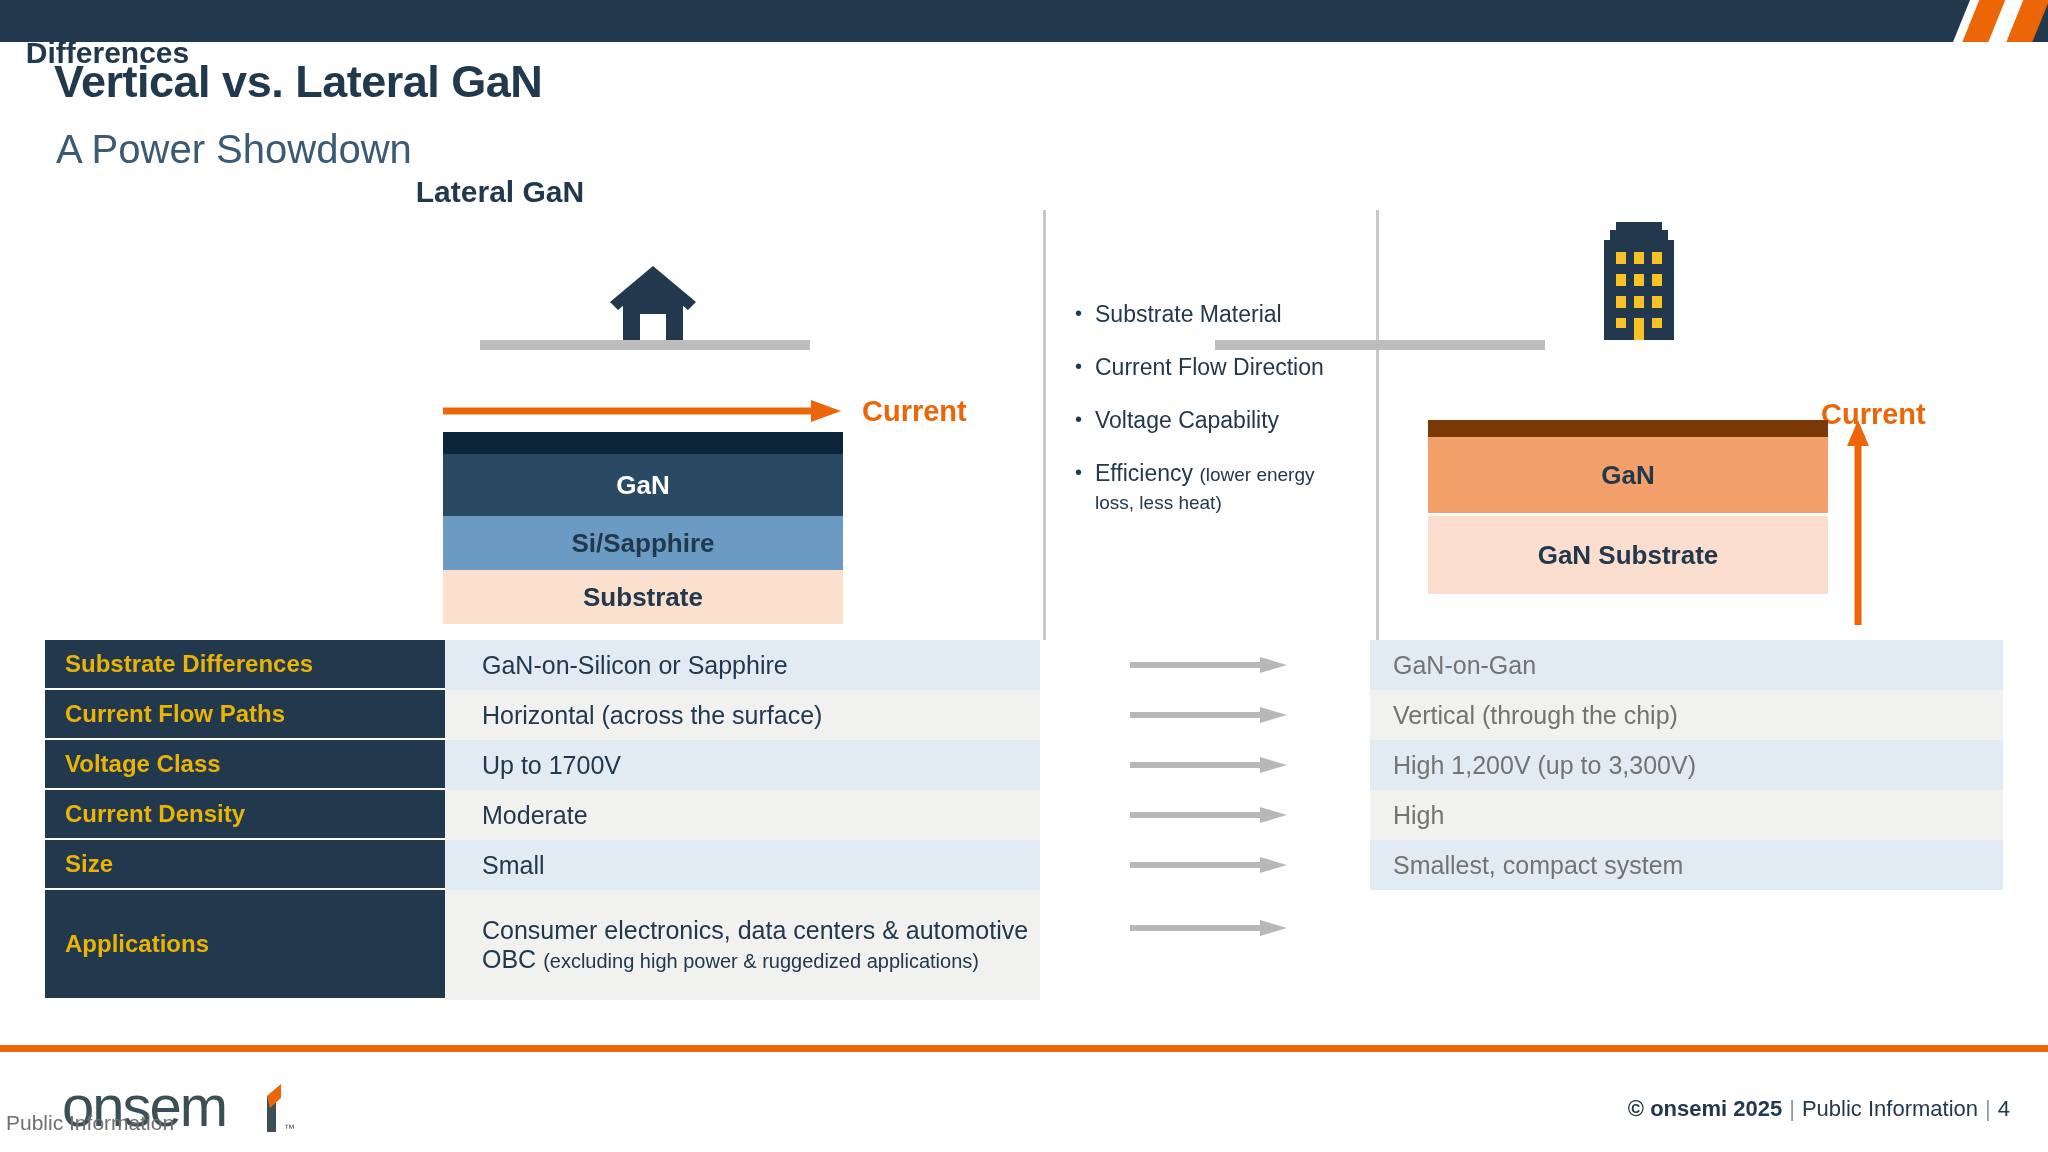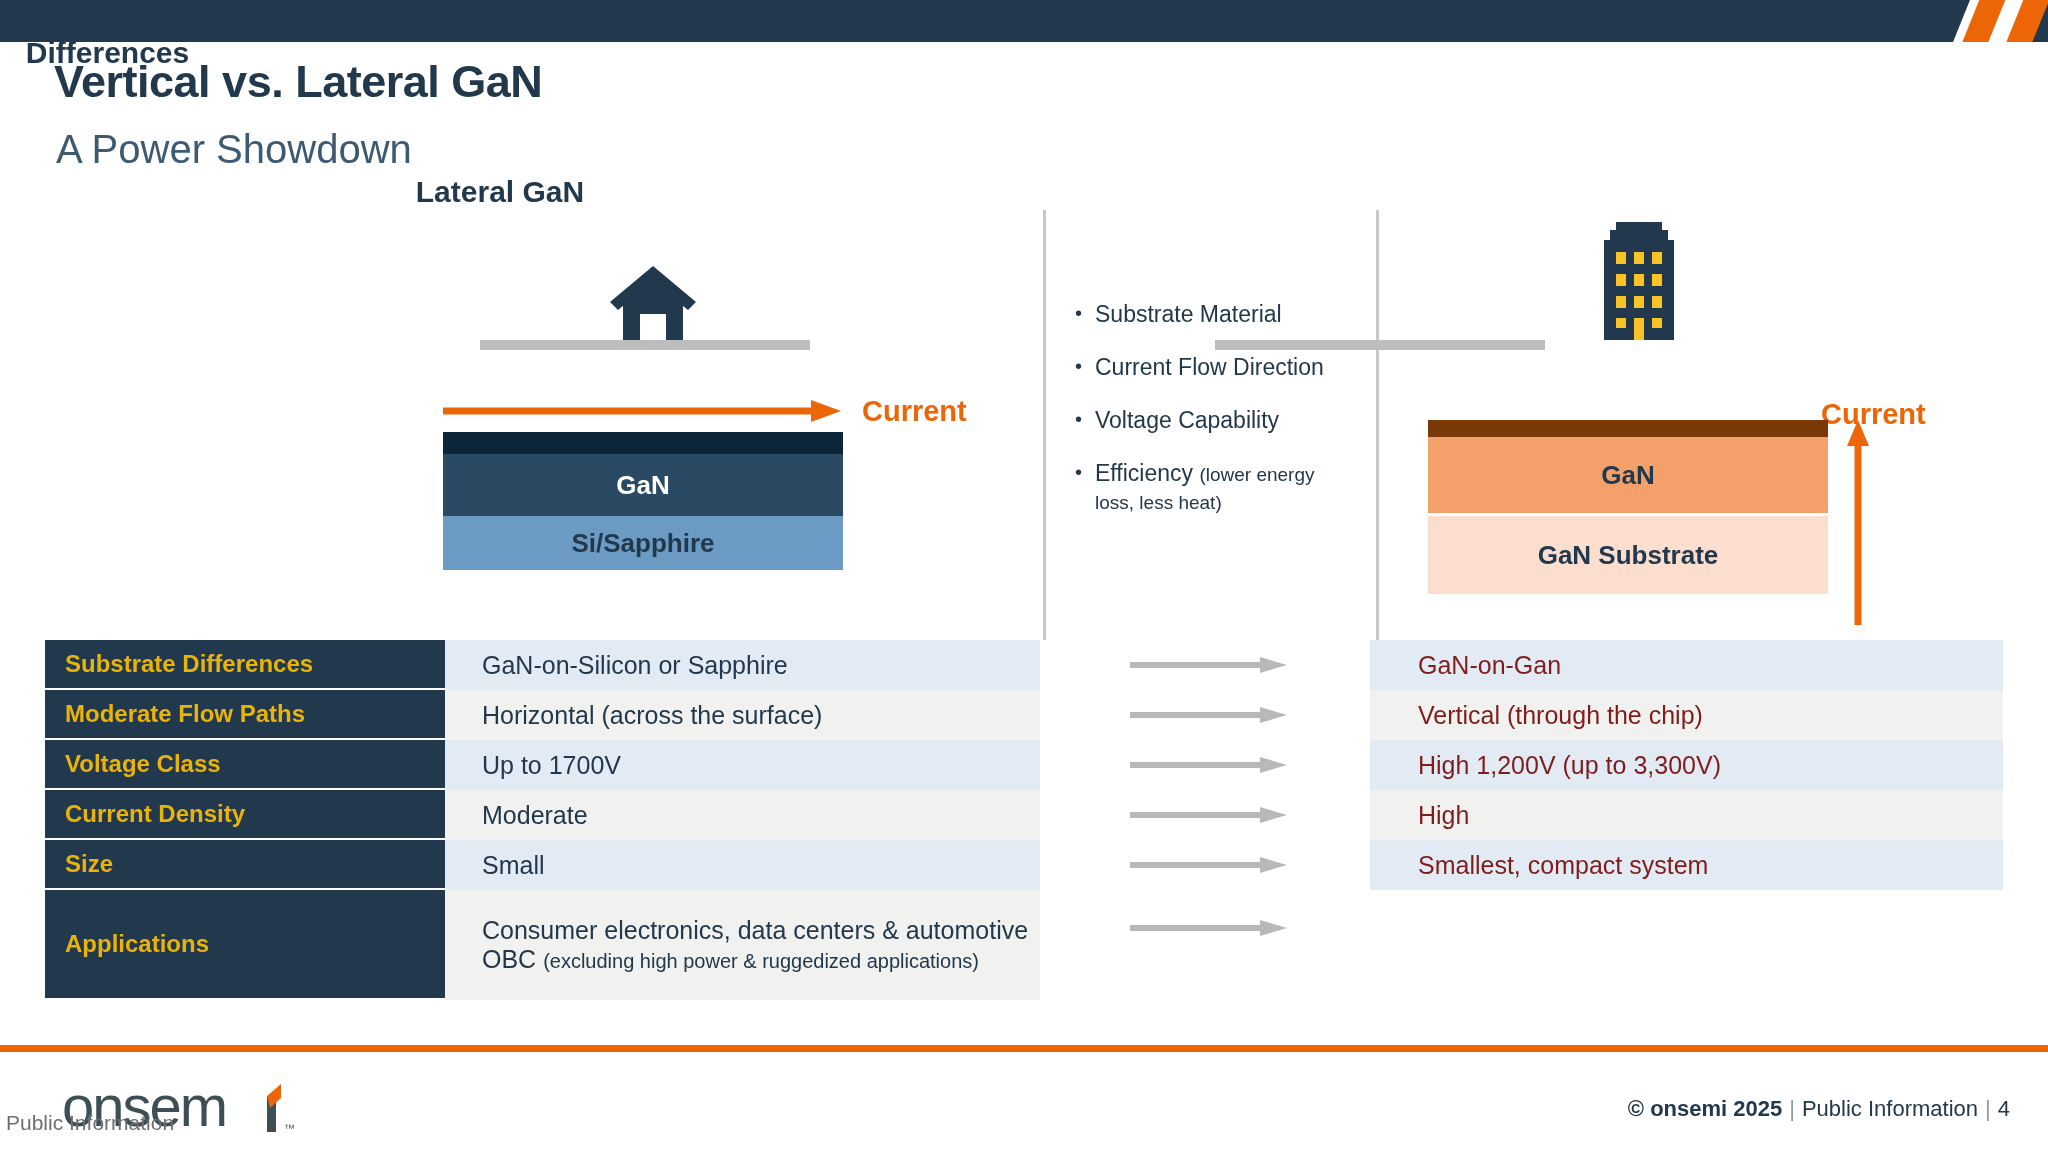--- a/index.html
+++ b/index.html
@@ -115,22 +115,22 @@
     border-bottom: 2px solid #ffffff;
   }
   .cell-mid {
     width: 595px; font-size: 25px; color: #22384d;
     display: flex; align-items: center; padding-left: 37px; padding-right: 10px;
   }
   .cell-arrow {
     width: 330px; position: relative; background: #ffffff;
   }
   .cell-right {
-    flex: 1; font-size: 25px; color: #7f1d1d;
-    display: flex; align-items: center; padding-left: 48px; padding-right: 14px;
+    flex: 1; font-size: 25px; color: #737373;
+    display: flex; align-items: center; padding-left: 23px; padding-right: 14px;
   }
   .row-a .cell-mid, .row-a .cell-right { background: #e2eaf3; }
   .row-b .cell-mid, .row-b .cell-right { background: #f1f1ef; }
   .tiny { font-size: 20px; }
   .garrow {
     position: absolute; left: 90px; top: 50%; transform: translateY(-50%);
     width: 158px; height: 18px;
   }
 
   
@@ -240,20 +240,21 @@
       <line x1="15" y1="205" x2="15" y2="22" stroke="#ec6608" stroke-width="7"></line>
       <polygon points="4,26 15,0 26,26" fill="#ec6608"></polygon>
     </svg>
   </div>
   <div class="cur-label" id="cur-right">Current</div>
 
   <div class="stack" id="stack-left">
     <div class="layer l-cap"></div>
     <div class="layer l-gan">GaN</div>
     <div class="layer l-si">Si/Sapphire</div>
+    <div class="layer l-sub">Substrate</div>
   </div>
 
   <div class="stack" id="stack-right">
     <div class="layer r-cap"></div>
     <div class="layer r-gan">GaN</div>
     <div class="layer r-sub">GaN Substrate</div>
   </div>
 
   <div id="table">
 
@@ -265,21 +266,21 @@
           <svg viewBox="0 0 158 18" width="158" height="18">
             <line x1="0" y1="9" x2="134" y2="9" stroke="#b8b8b8" stroke-width="6"></line>
             <polygon points="130,1 157,9 130,17" fill="#b8b8b8"></polygon>
           </svg>
         </div>
       </div>
       <div class="cell-right">GaN-on-Gan</div>
     </div>
 
     <div class="trow row-b" style="height:50px;">
-      <div class="cell-label">Moderate Flow Paths</div>
+      <div class="cell-label">Current Flow Paths</div>
       <div class="cell-mid">Horizontal (across the surface)</div>
       <div class="cell-arrow">
         <div class="garrow">
           <svg viewBox="0 0 158 18" width="158" height="18">
             <line x1="0" y1="9" x2="134" y2="9" stroke="#b8b8b8" stroke-width="6"></line>
             <polygon points="130,1 157,9 130,17" fill="#b8b8b8"></polygon>
           </svg>
         </div>
       </div>
       <div class="cell-right">Vertical (through the chip)</div>

